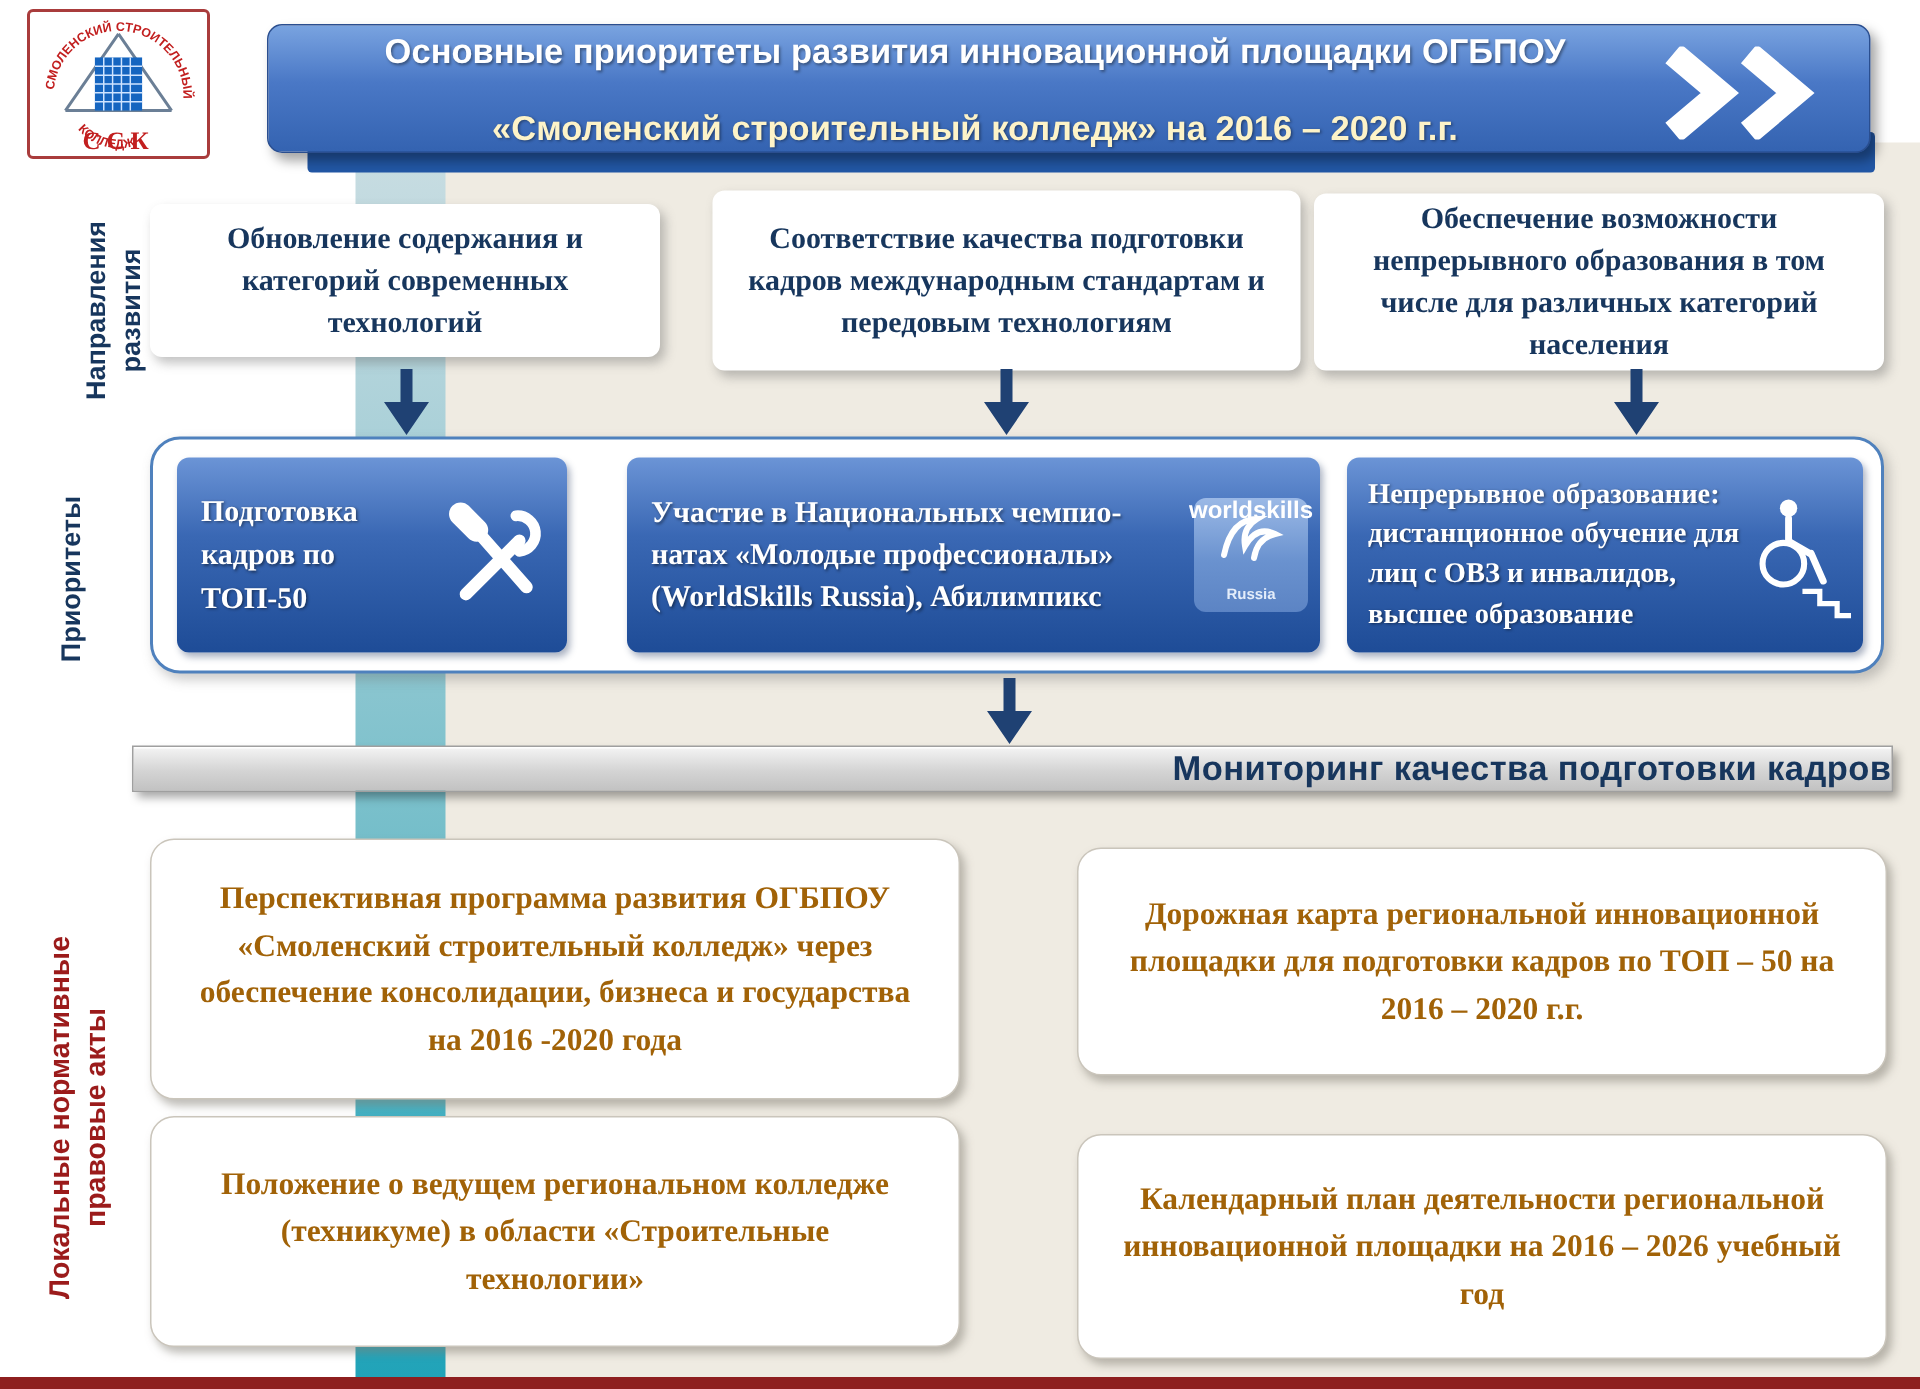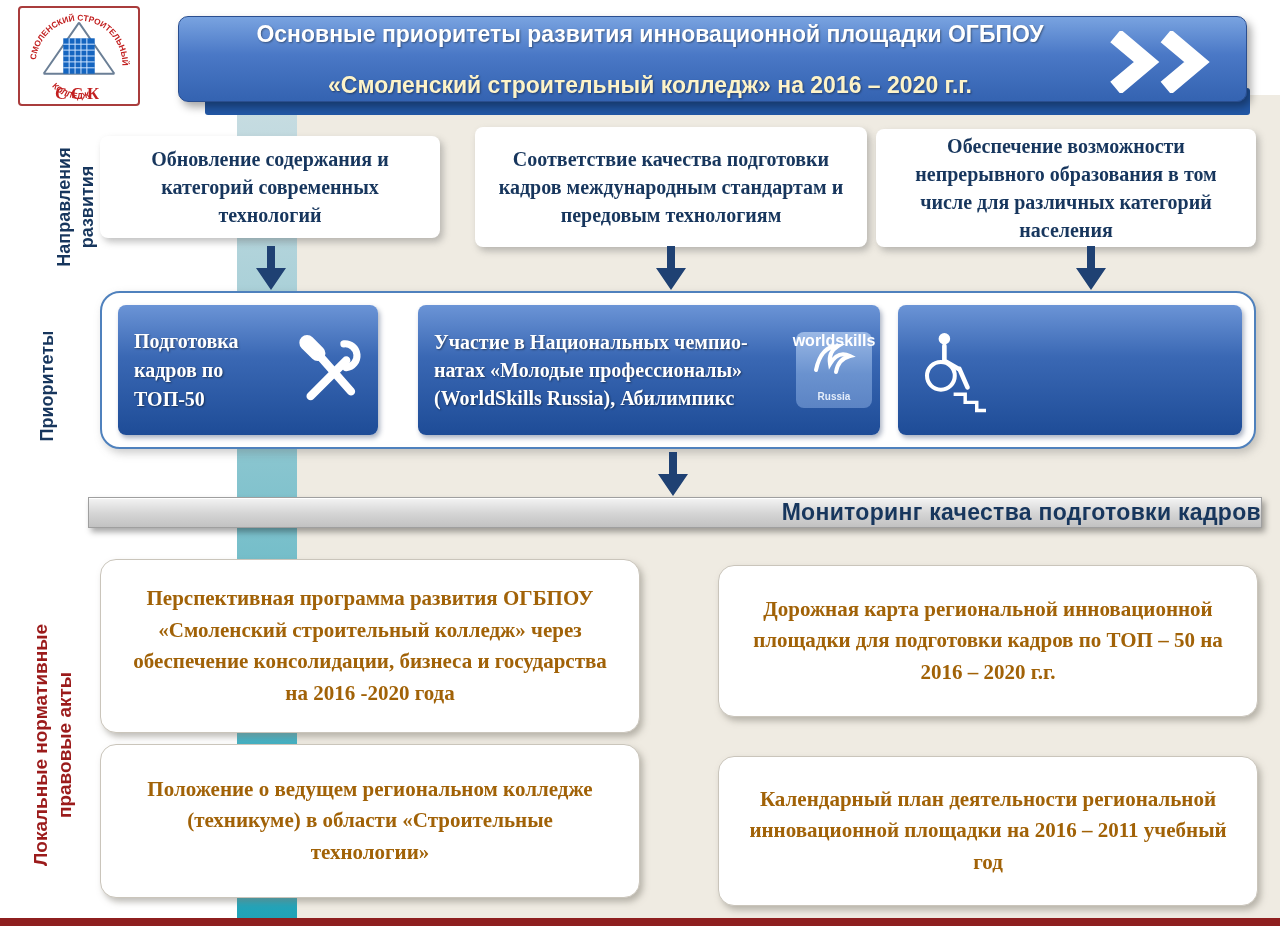--- a/index.html
+++ b/index.html
@@ -205,20 +205,21 @@
   <div class="ws-logo">
     <svg class="swoosh" width="52" height="40" viewBox="0 0 52 40">
       <path d="M8 34 q5 -24 22 -24 q-10 6 -8 18 q8 -14 20 -8 q-12 3 -14 16" fill="none" stroke="#ffffff" stroke-width="4" stroke-linecap="round"></path>
     </svg>
     <div class="wsl1">worldskills</div>
     <div class="wsl2">Russia</div>
   </div>
 </div>
 
 <div class="abs pbox p3">
+  <div class="ptext">Непрерывное образование: дистанционное обучение для лиц с ОВЗ и инвалидов, высшее образование</div>
   <svg class="picon" width="74" height="86" viewBox="0 0 64 74">
     <circle cx="28" cy="10" r="5" fill="#ffffff"></circle>
     <path d="M28 16 v13 l12 7" stroke="#ffffff" stroke-width="4" fill="none" stroke-linecap="round"></path>
     <circle cx="25" cy="42" r="12" stroke="#ffffff" stroke-width="3.5" fill="none"></circle>
     <path d="M41 36 l7 16" stroke="#ffffff" stroke-width="4" fill="none" stroke-linecap="round"></path>
     <path d="M36 58 h10 v7 h10 v7 h8" stroke="#ffffff" stroke-width="3" fill="none"></path>
   </svg>
 </div>
 
 <div class="abs arrow" style="left:657px;top:452px;">
@@ -234,14 +235,14 @@
 <div class="abs doc d1">
   <span>Перспективная программа развития ОГБПОУ «Смоленский строительный колледж» через обеспечение консолидации, бизнеса и государства на 2016 -2020 года</span>
 </div>
 <div class="abs doc d2">
   <span>Дорожная карта региональной инновационной площадки для подготовки кадров по ТОП – 50 на 2016 – 2020 г.г.</span>
 </div>
 <div class="abs doc d3">
   <span>Положение о ведущем региональном колледже (техникуме) в области «Строительные технологии»</span>
 </div>
 <div class="abs doc d4">
-  <span>Календарный план деятельности региональной инновационной площадки на 2016 – 2011 учебный год</span>
+  <span>Календарный план деятельности региональной инновационной площадки на 2016 – 2026 учебный год</span>
 </div>
 
 </body></html>

